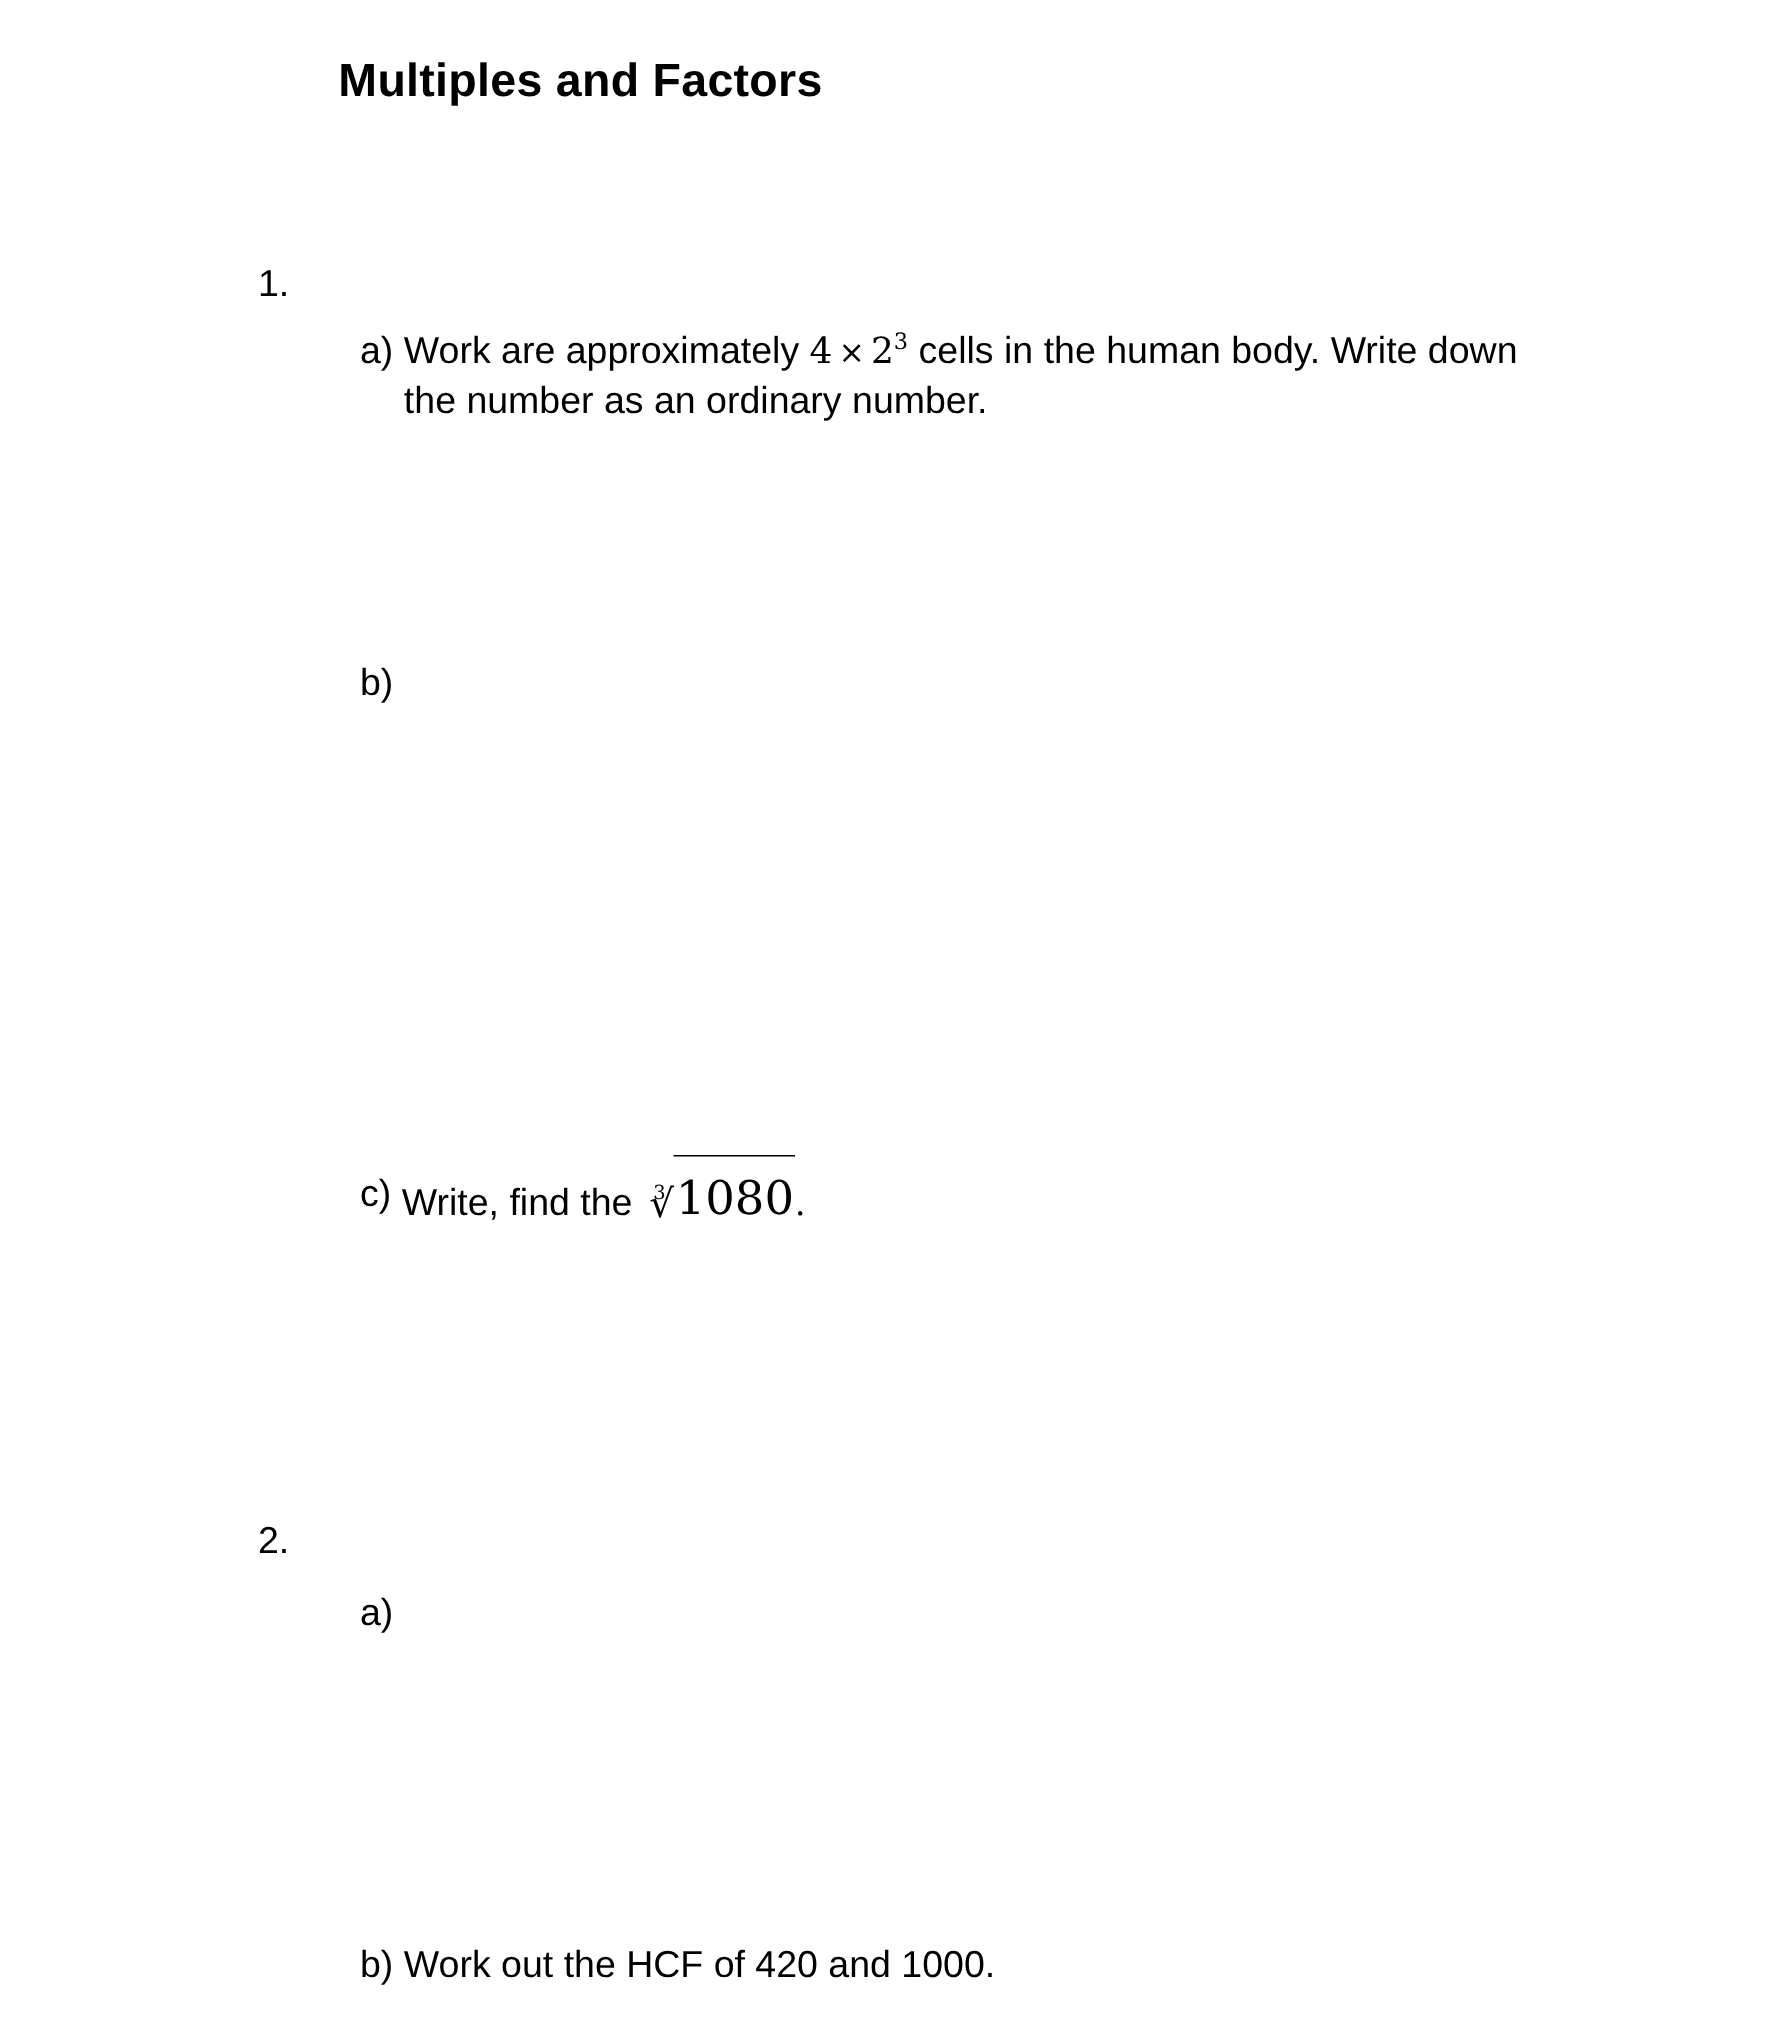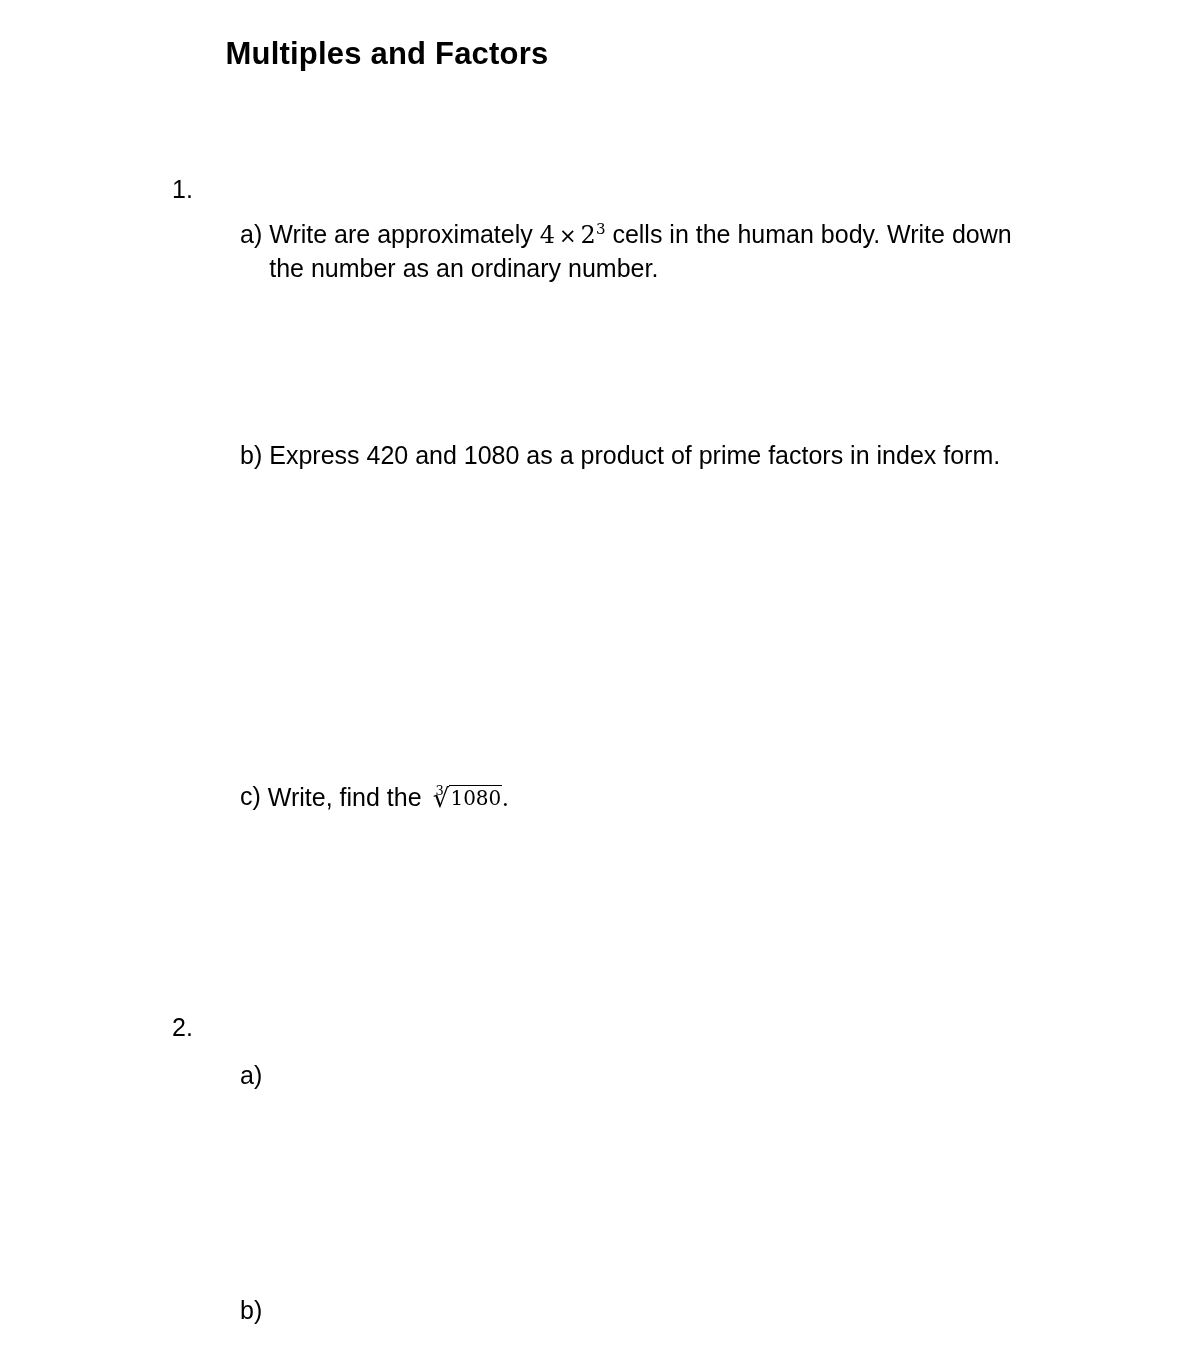--- a/index.html
+++ b/index.html
@@ -84,65 +84,65 @@
     top: -11px;
     left: 7px;
     margin-right: -4px;
   }
   .cuberoot .radical {
     font-size: 26px;
     position: relative;
     top: 1px;
   }
   .cuberoot .radicand {
-    font-size: 20px;
+    font-size: 31px;
     border-top: 1.6px solid #000;
-    padding: 0 1px 0 1px;
+    padding: 10px 1px 0 1px;
     position: relative;
     top: -1px;
   }
 </style>
 </head>
 <body>
 
 <div class="page">
 
   <h1 class="doc-title">Multiples and Factors</h1>
 
   <div class="question">
     <div class="q-number" style="left:172px; top:102px;">1.</div>
 
     <div class="part" style="left:240px; top:146px; width:810px;">
       <div class="part-label">a)</div>
       <div class="part-text">
-        <span>Write are approximately</span>
+        <span>Work are approximately</span>
         <span class="mathnum">4</span><span class="times">×</span><span class="mathnum">2</span><sup class="exp">3</sup>
         <span>cells in the human body. Write down the number as an ordinary number.</span>
       </div>
     </div>
 
     <div class="part" style="left:240px; top:367px; width:830px;">
       <div class="part-label">b)</div>
-      <div class="part-text">Express 420 and 1080 as a product of prime factors in index form.</div>
     </div>
 
     <div class="part" style="left:240px; top:708px; width:700px;">
       <div class="part-label">c)</div>
       <div class="part-text">
         <span>Write, find the</span>
         <span class="cuberoot"><span class="idx">3</span><span class="radical">√</span><span class="radicand">1080</span></span><span class="serif">.</span>
       </div>
     </div>
   </div>
 
   <div class="question">
     <div class="q-number" style="left:172px; top:940px;">2.</div>
 
     <div class="part" style="left:240px; top:987px; width:760px;">
       <div class="part-label">a)</div>
     </div>
 
     <div class="part" style="left:240px; top:1222px; width:760px;">
       <div class="part-label">b)</div>
+      <div class="part-text">Work out the HCF of 420 and 1000.</div>
     </div>
   </div>
 
 </div>
 
 </body></html>

